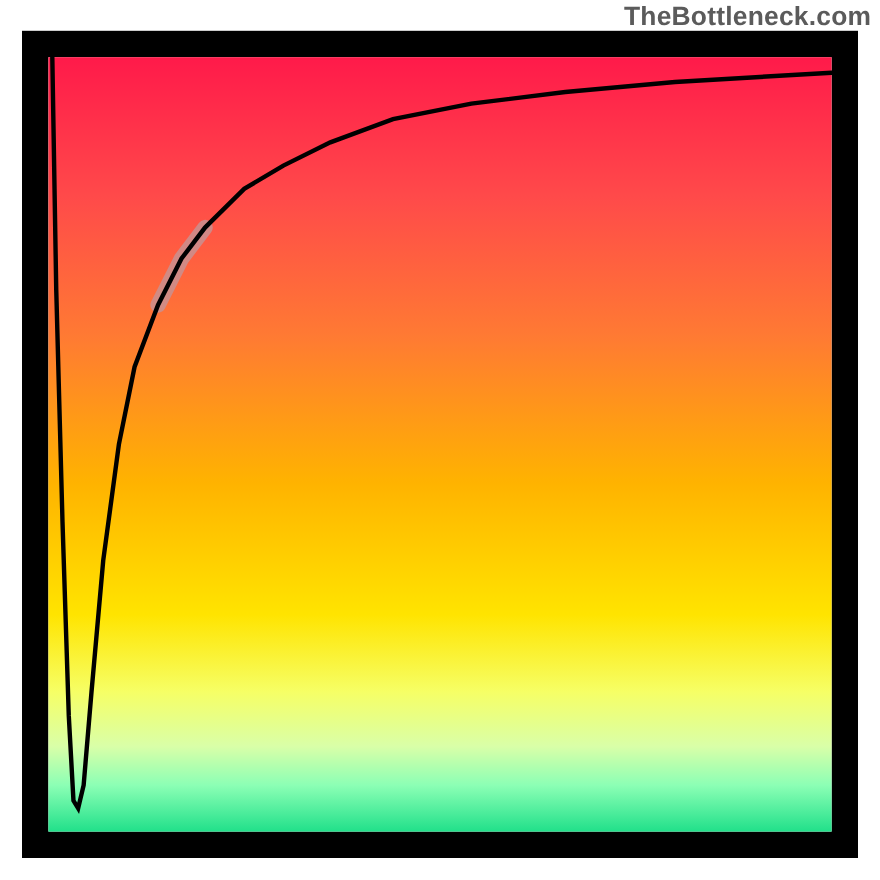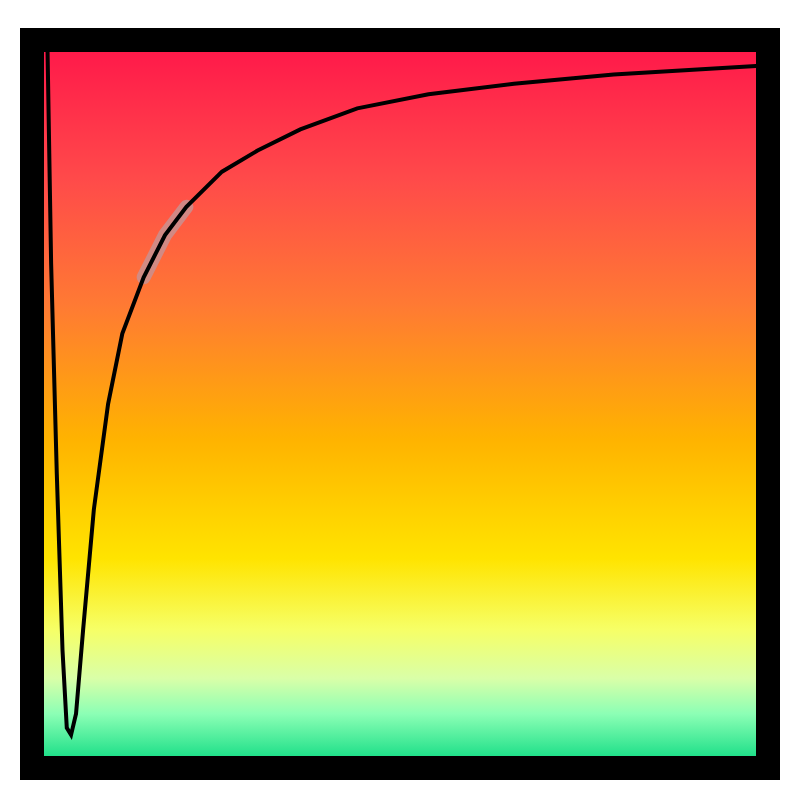--- a/index.html
+++ b/index.html
@@ -58,20 +58,21 @@
     width: 100%;
     height: 100%;
     overflow: visible;
   }
 </style>
 </head>
 <body>
 
 <div class="frame">
 
+  <div class="watermark">TheBottleneck.com</div>
 
   <div class="chart-area">
     <div class="gradient-bg"></div>
 
     <svg class="plot" viewBox="0 0 100 100" preserveAspectRatio="none">
       <path id="hl-path" fill="none" stroke-linecap="round" vector-effect="non-scaling-stroke" d="M14.000 32.000 L17.000 26.000 L20.000 22.000" stroke="#c99191" stroke-width="14" stroke-opacity="0.85"></path>
       <path id="curve-path" fill="none" stroke-linecap="round" vector-effect="non-scaling-stroke" d="M0.500 0.000 L1.000 30.000 L1.800 60.000 L2.600 85.000 L3.200 96.000 L3.800 97.000 L4.500 94.000 L5.500 82.000 L7.000 65.000 L9.000 50.000 L11.000 40.000 L14.000 32.000 L17.000 26.000 L20.000 22.000 L25.000 17.000 L30.000 14.000 L36.000 11.000 L44.000 8.000 L54.000 6.000 L66.000 4.500 L80.000 3.200 L100.000 2.000" stroke="#000000" stroke-width="4"></path>
     </svg>
   </div>
 

